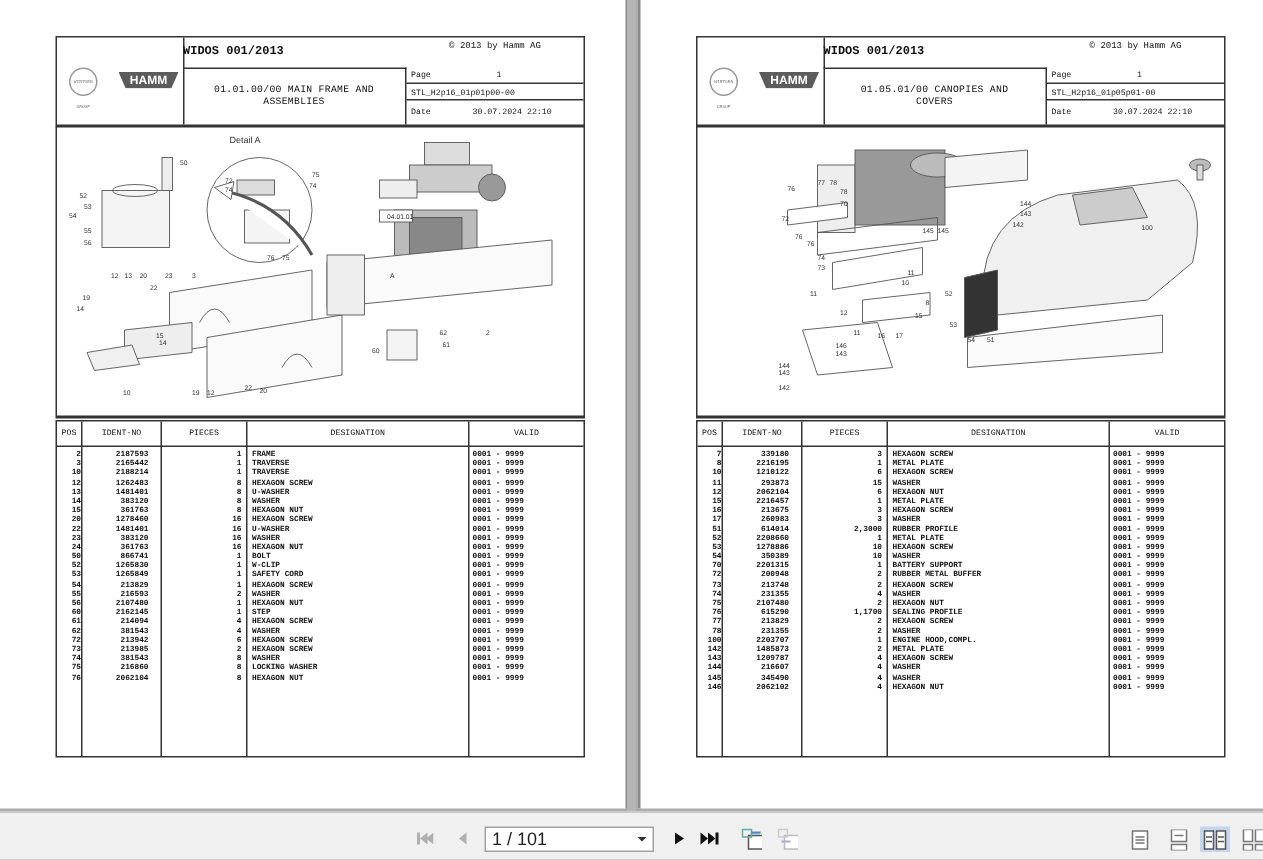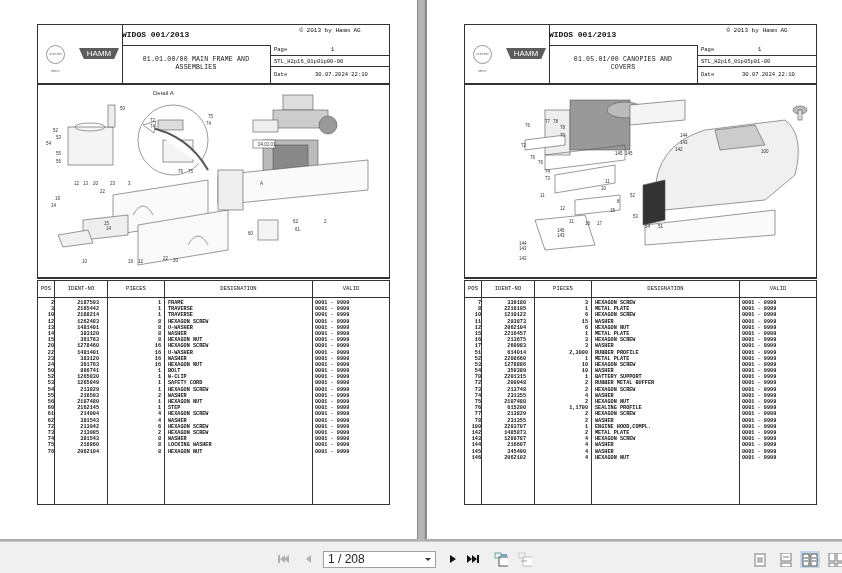--- a/index.html
+++ b/index.html
@@ -8,21 +8,21 @@
   .page { position:absolute; top:0; height:539px; background:#fff; }
   .page.left { left:0; width:417px; border-right:2px solid #8a8a8a; }
   .page.right { left:425px; width:417px; border-left:2px solid #8a8a8a; }
   .divider { position:absolute; left:418px; top:0; width:6px; height:541px; background:#b5b5b5; }
 
   .header { position:absolute; top:24px; height:58px; border:1px solid #333; border-bottom:2px solid #333; font-family:"Liberation Mono", monospace; color:#111; }
   .left .header { left:37px; width:351px; }
   .right .header { left:37px; width:351px; }
   .hdr-logo { position:absolute; left:0; top:0; width:84px; height:58px; border-right:1px solid #333; }
   .wirtgen { position:absolute; left:8px; top:20px; width:17px; height:17px; border-radius:50%; border:1px solid #999; font-size:3px; color:#777; text-align:center; line-height:17px; }
-  .hamm { position:absolute; left:41px; top:23px; width:40px; height:11px; background:#5c5c5c; color:#fff; font-family:"Liberation Sans", sans-serif; font-weight:normal; font-size:8px; text-align:center; line-height:11px; clip-path:polygon(0 0,100% 0,88% 100%,12% 100%); }
+  .hamm { position:absolute; left:41px; top:23px; width:40px; height:11px; background:#5c5c5c; color:#fff; font-family:"Liberation Sans", sans-serif; font-weight:bold; font-size:8px; text-align:center; line-height:11px; clip-path:polygon(0 0,100% 0,88% 100%,12% 100%); }
   .hdr-title { position:absolute; left:84px; top:0; width:149px; height:20px; border-bottom:1px solid #333; font-weight:bold; font-size:8px; line-height:20px; }
   .hdr-copy { position:absolute; left:233px; top:0; width:118px; height:20px; font-size:6px; text-align:center; line-height:12px; }
   .hdr-sub { position:absolute; left:84px; top:20px; width:149px; height:38px; border-right:1px solid #333; font-size:6.5px; text-align:center; padding-top:11px; box-sizing:border-box; line-height:8px; letter-spacing:0.2px; }
   .hdr-page { position:absolute; left:233px; top:20px; width:118px; height:10px; border-bottom:1px solid #333; font-size:5.5px; line-height:10px; }
   .hdr-page .lbl { position:absolute; left:3px; }
   .hdr-page .val { position:absolute; left:60px; }
   .hdr-stl { position:absolute; left:233px; top:31px; width:118px; height:11px; border-bottom:1px solid #333; font-size:5.5px; line-height:11px; padding-left:3px; box-sizing:border-box; }
   .hdr-date { position:absolute; left:233px; top:42px; width:118px; height:16px; font-size:5.5px; line-height:16px; }
   .hdr-date .lbl { position:absolute; left:3px; }
   .hdr-date .val { position:absolute; left:44px; }
@@ -638,21 +638,21 @@
         <polygon points="8,2 8,10 3,6" fill="#b0b0b0"></polygon>
         <polygon points="12,2 12,10 7,6" fill="#b0b0b0"></polygon>
       </svg>
   </div>
   <div class="tb-btn" style="left:301px;">
     <svg width="12" height="12">
         <polygon points="9,2 9,10 4,6" fill="#b0b0b0"></polygon>
       </svg>
   </div>
   <div class="page-select">
-    <span>1 / 208</span>
+    <span>1 / 101</span>
     <span class="caret"></span>
   </div>
   <div class="tb-btn" style="left:446px;">
     <svg width="12" height="12">
         <polygon points="3,2 3,10 9,6" fill="#111"></polygon>
       </svg>
   </div>
   <div class="tb-btn" style="left:466px;">
     <svg width="14" height="12">
         <polygon points="1,2 1,10 6,6" fill="#111"></polygon>

